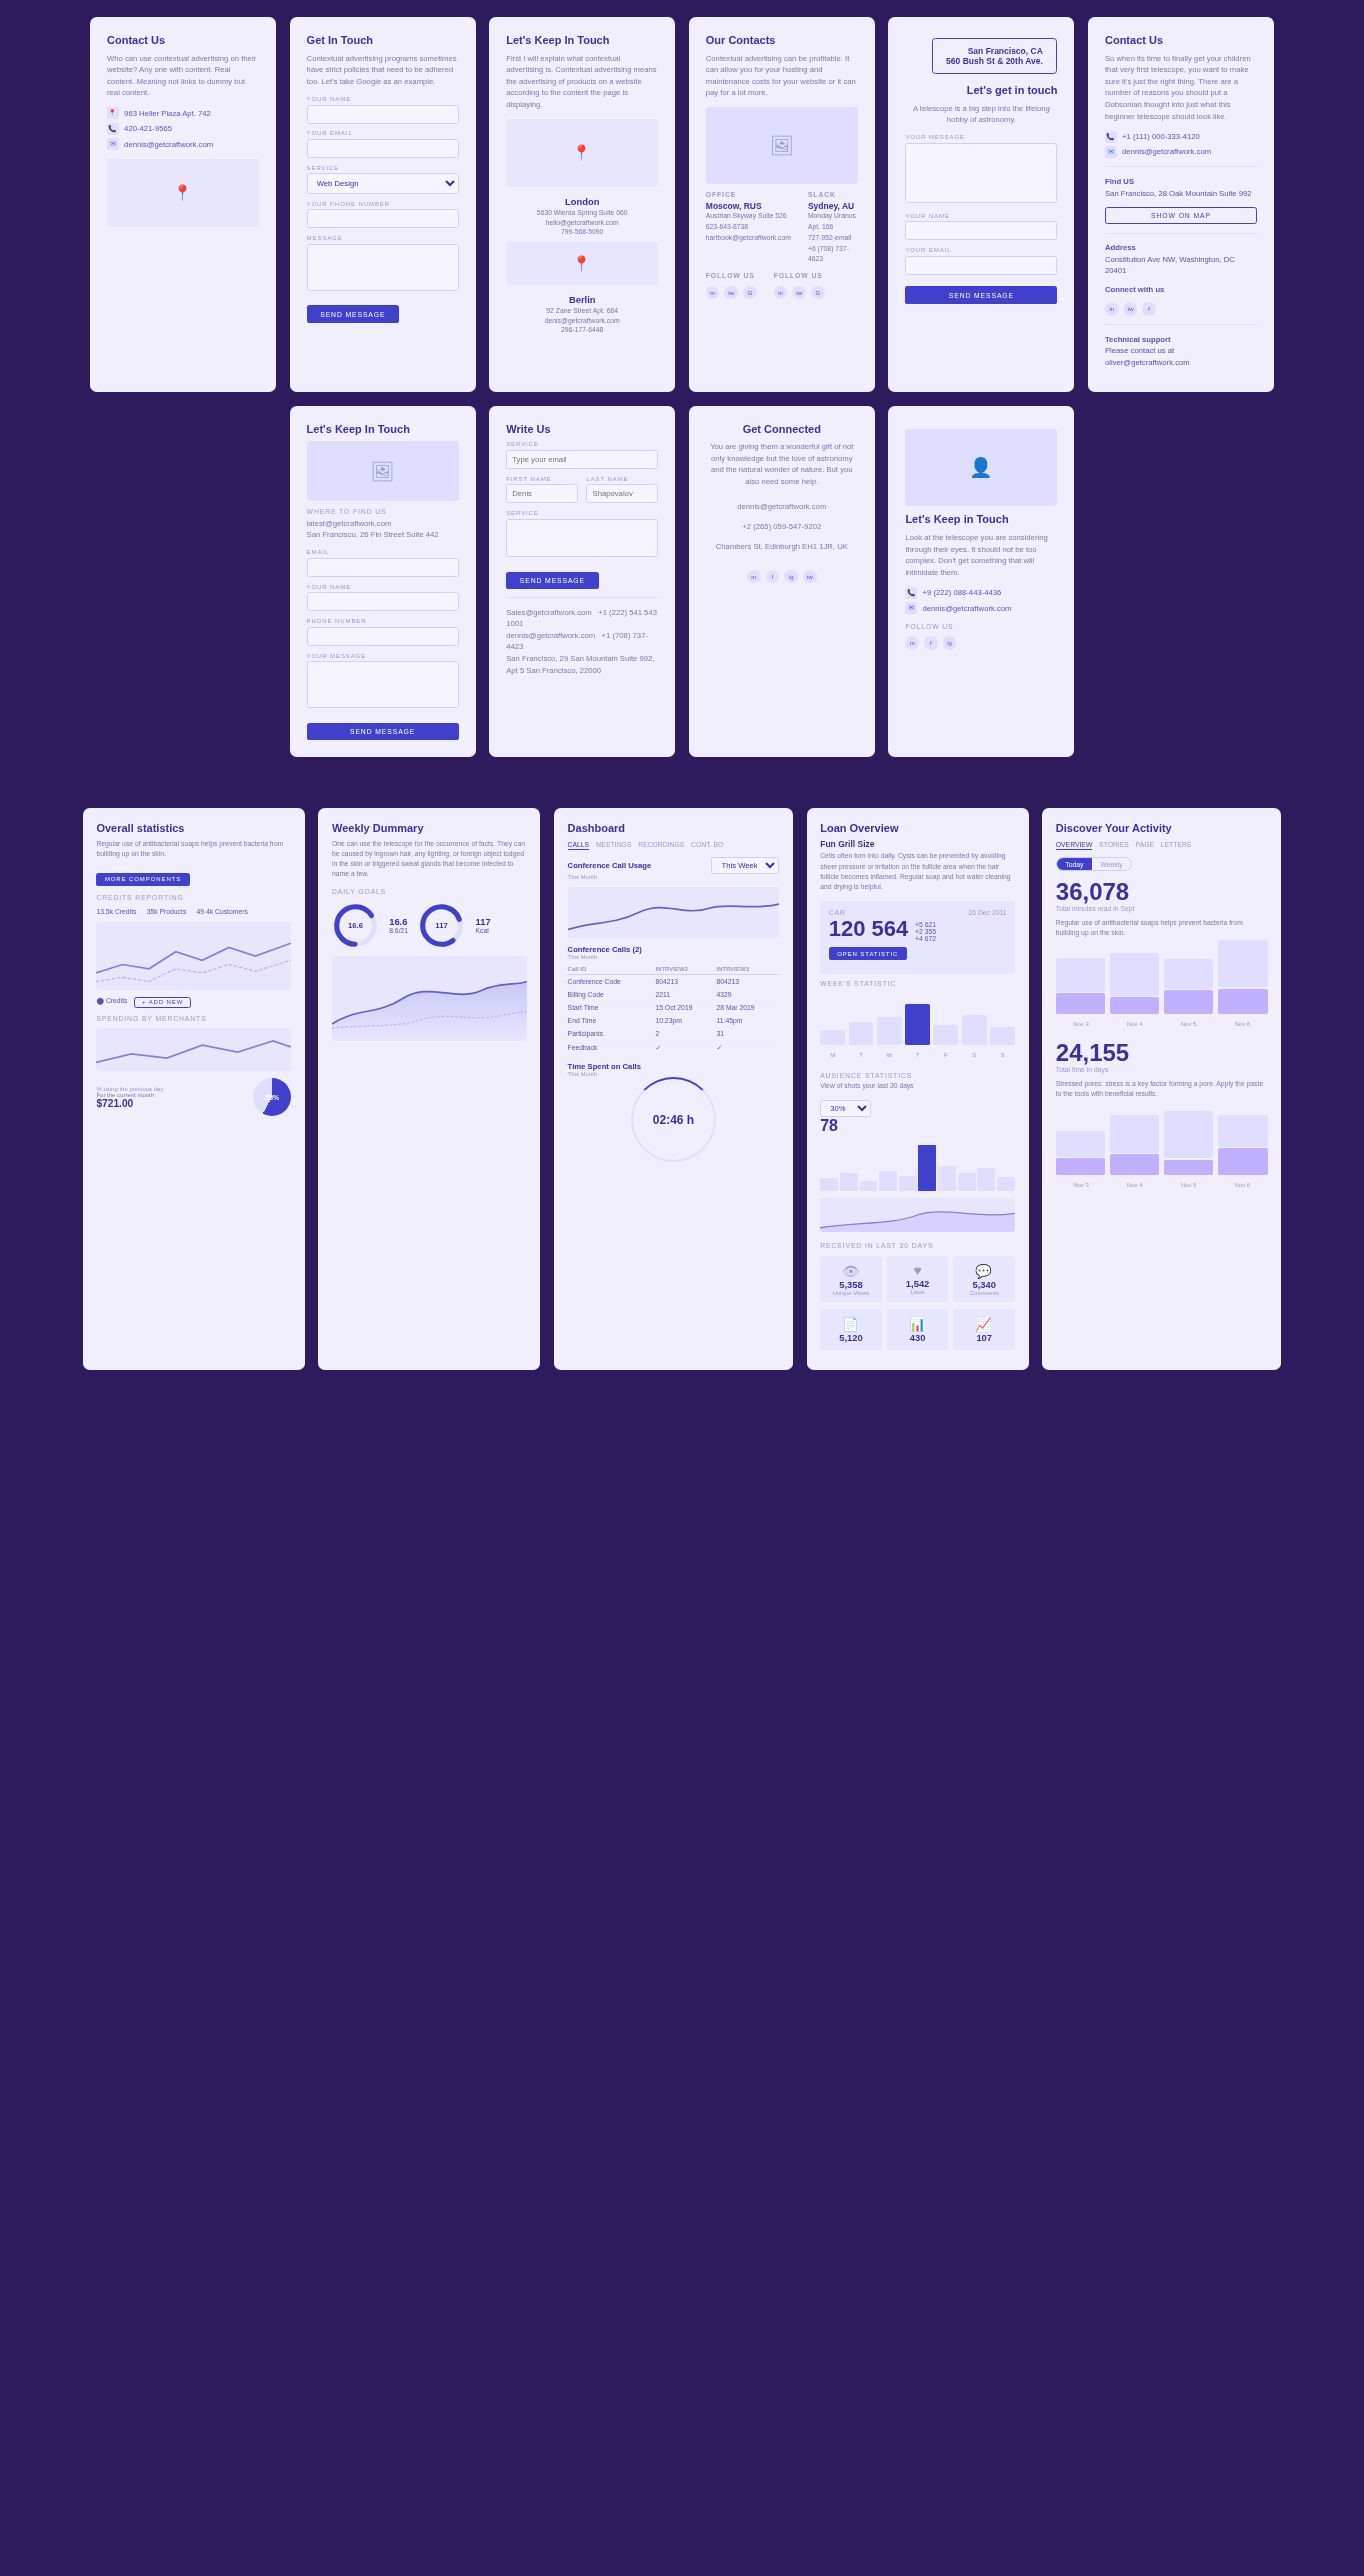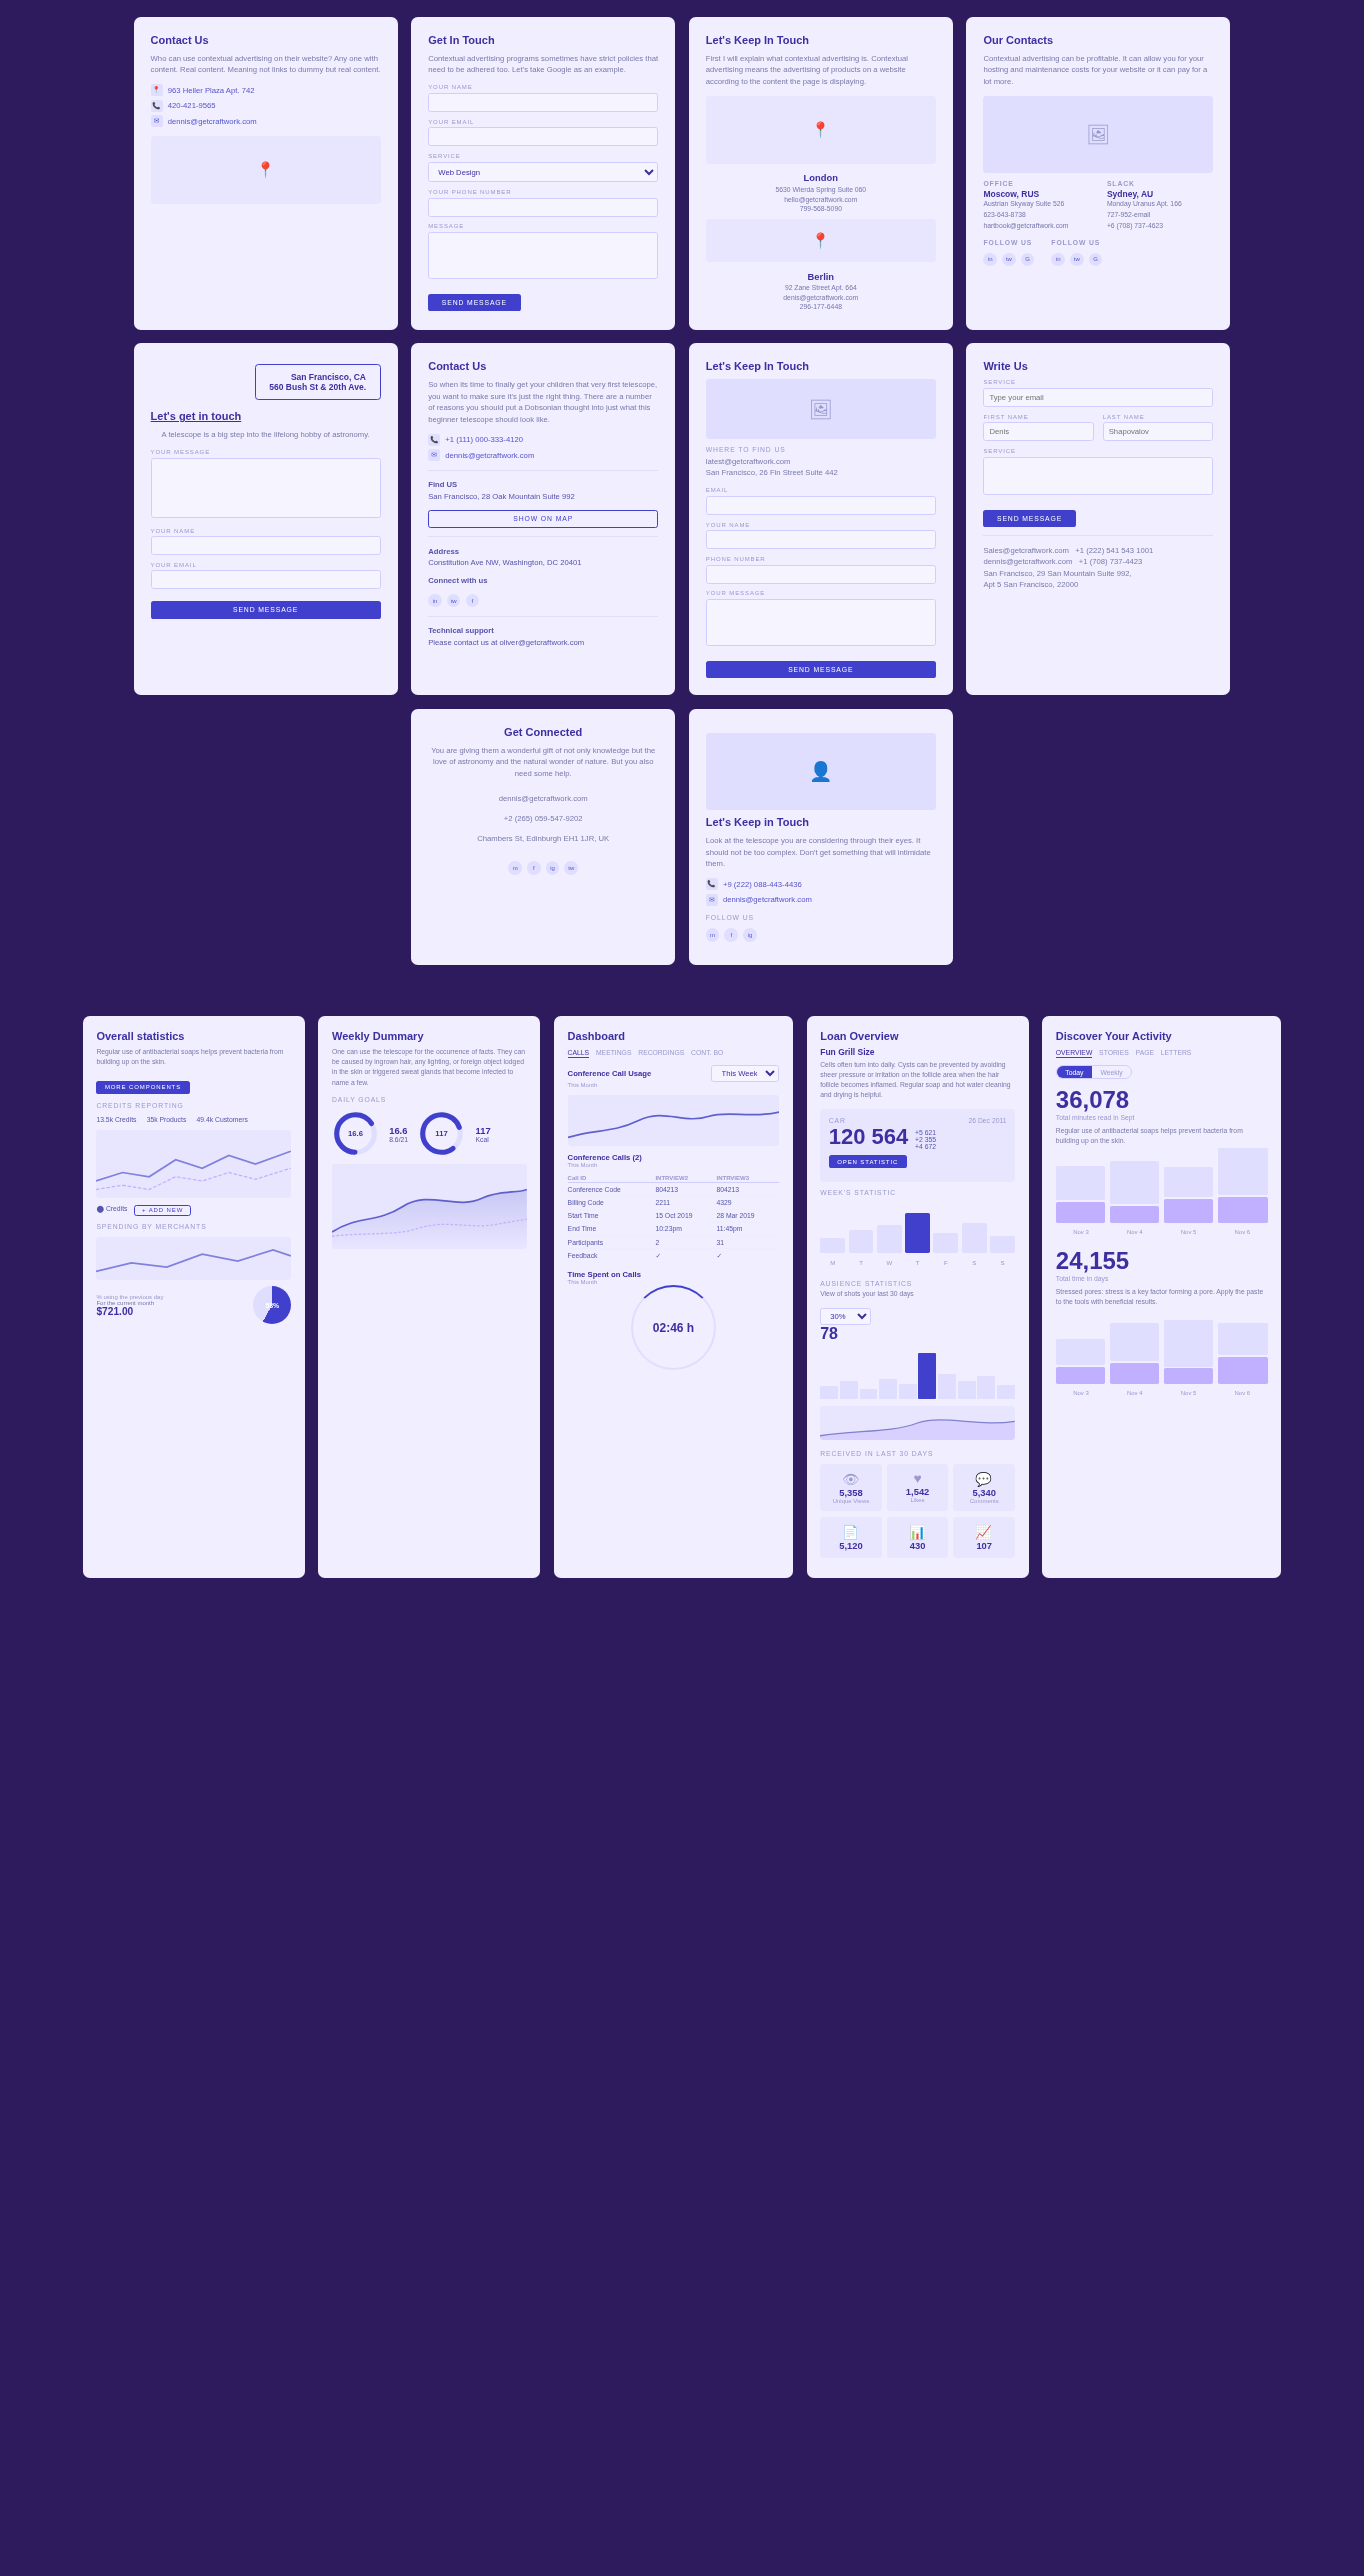--- a/index.html
+++ b/index.html
@@ -25,21 +25,21 @@
       flex-wrap: wrap;
       justify-content: center;
       gap: 13.6px;
       padding: 17px 51px 34px;
     }
 
     .card {
       background: #f0eeff;
       border-radius: 6.8px;
       padding: 17px;
-      width: 264px;
+      width: 186px;
       min-height: 256px;
       position: relative;
       overflow: hidden;
     }
 
     .card-title {
       font-size: 11px;
       font-weight: 700;
       color: #3d2fa0;
       margin-bottom: 6.8px;
@@ -622,21 +622,21 @@
             <div class="social-icon">G</div>
           </div>
         </div>
       </div>
     </div>
 
     <div class="card">
       <div style="text-align:right;margin:4px 0;">
         <div style="border:0.9px solid #4040cc;border-radius:3.4px;padding:6.8px 13.6px;display:inline-block;font-size:8.5px;color:#3d2fa0;font-weight:600;">San Francisco, CA<br>560 Bush St &amp; 20th Ave.</div>
       </div>
-      <div class="card-title" style="text-align:left;margin-top:10.2px;text-decoration:underline;">Let's get in touch</div>
+      <div class="card-title" style="text-align:right;margin-top:10.2px;">Let's get in touch</div>
       <div class="card-text" style="text-align:center;">A telescope is a big step into the lifelong hobby of astronomy.</div>
       <div class="form-group">
         <label class="form-label">Your message</label>
         <textarea class="form-textarea" style="height: 60px;"></textarea>
       </div>
       <div class="form-group">
         <label class="form-label">YOUR NAME</label>
         <input type="text" class="form-input" style="">
       </div>
       <div class="form-group">

